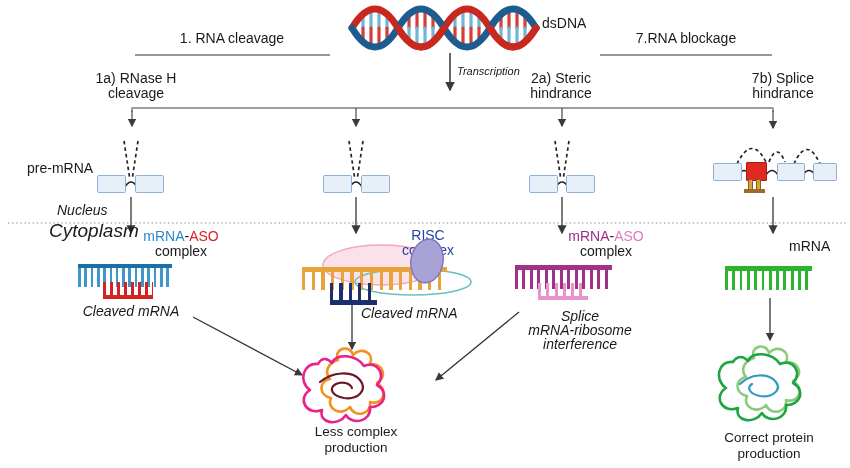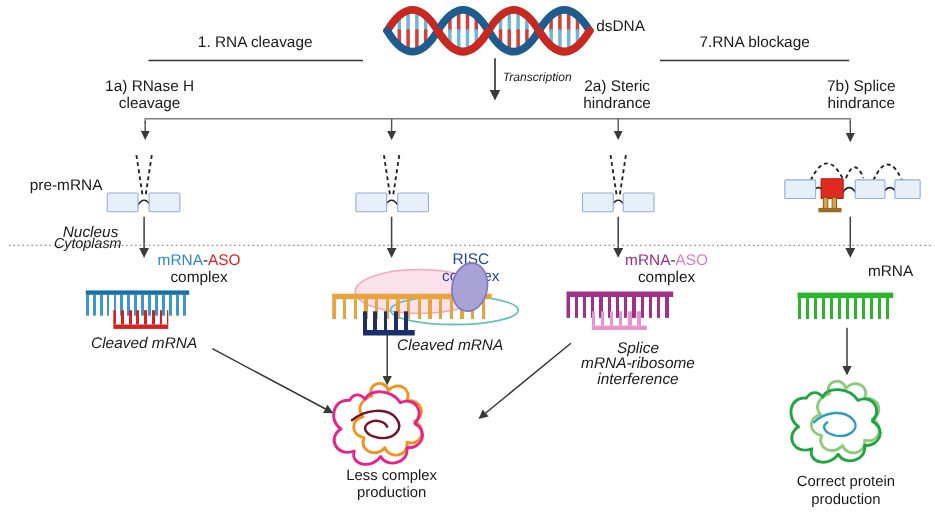--- a/index.html
+++ b/index.html
@@ -135,21 +135,21 @@
     <span class="ln">2a) Steric</span>
     <span class="ln">hindrance</span>
   </div>
   <div class="txt b ctr" style="left:783px;top:71px">
     <span class="ln">7b) Splice</span>
     <span class="ln">hindrance</span>
   </div>
 
   <div class="txt" style="left:27px;top:161px">pre-mRNA</div>
   <div class="txt i" style="left:57px;top:203px;font-size:14px">Nucleus</div>
-  <div class="txt i" style="left:49px;top:214px;font-size:13px">Cytoplasm</div>
+  <div class="txt i" style="left:49px;top:224px;font-size:19px">Cytoplasm</div>
 
   <div class="exon" style="left:97px;top:175px"></div>
   <div class="exon" style="left:135px;top:175px"></div>
   <div class="exon" style="left:323px;top:175px"></div>
   <div class="exon" style="left:361px;top:175px"></div>
   <div class="exon" style="left:529px;top:175px"></div>
   <div class="exon" style="left:566px;top:175px"></div>
   <div class="exon" style="left:713px;top:163px"></div>
   <div class="exon-red" style="left:746px;top:162px"></div>
   <div class="exon" style="left:777px;top:163px;width:28px"></div>

